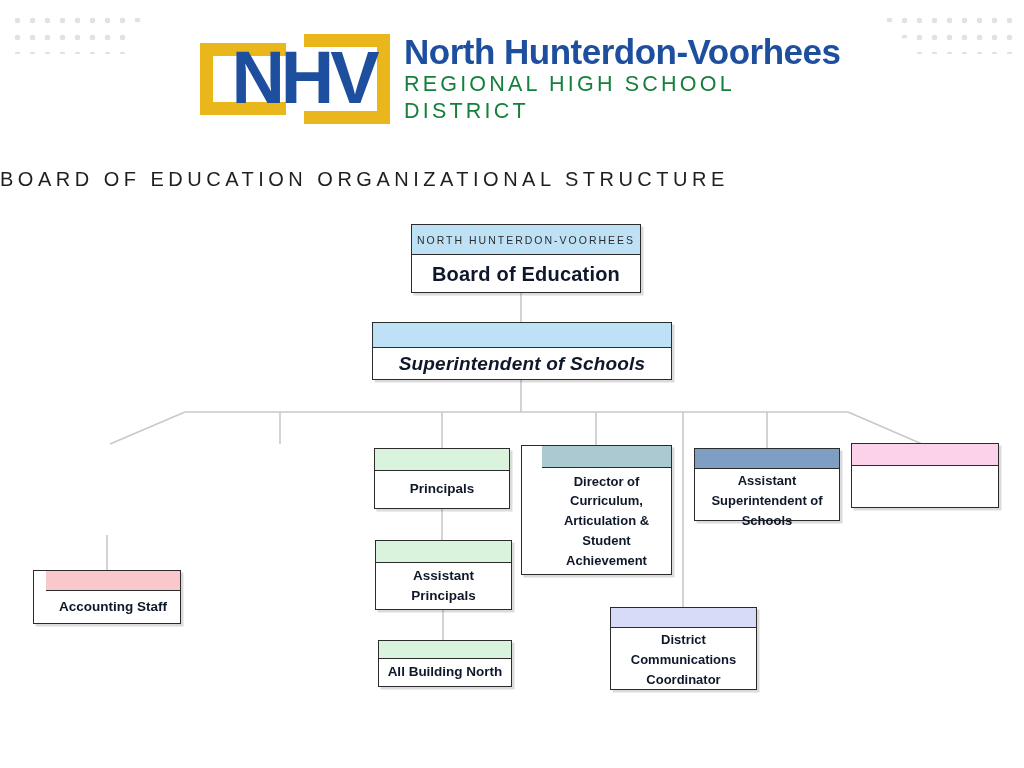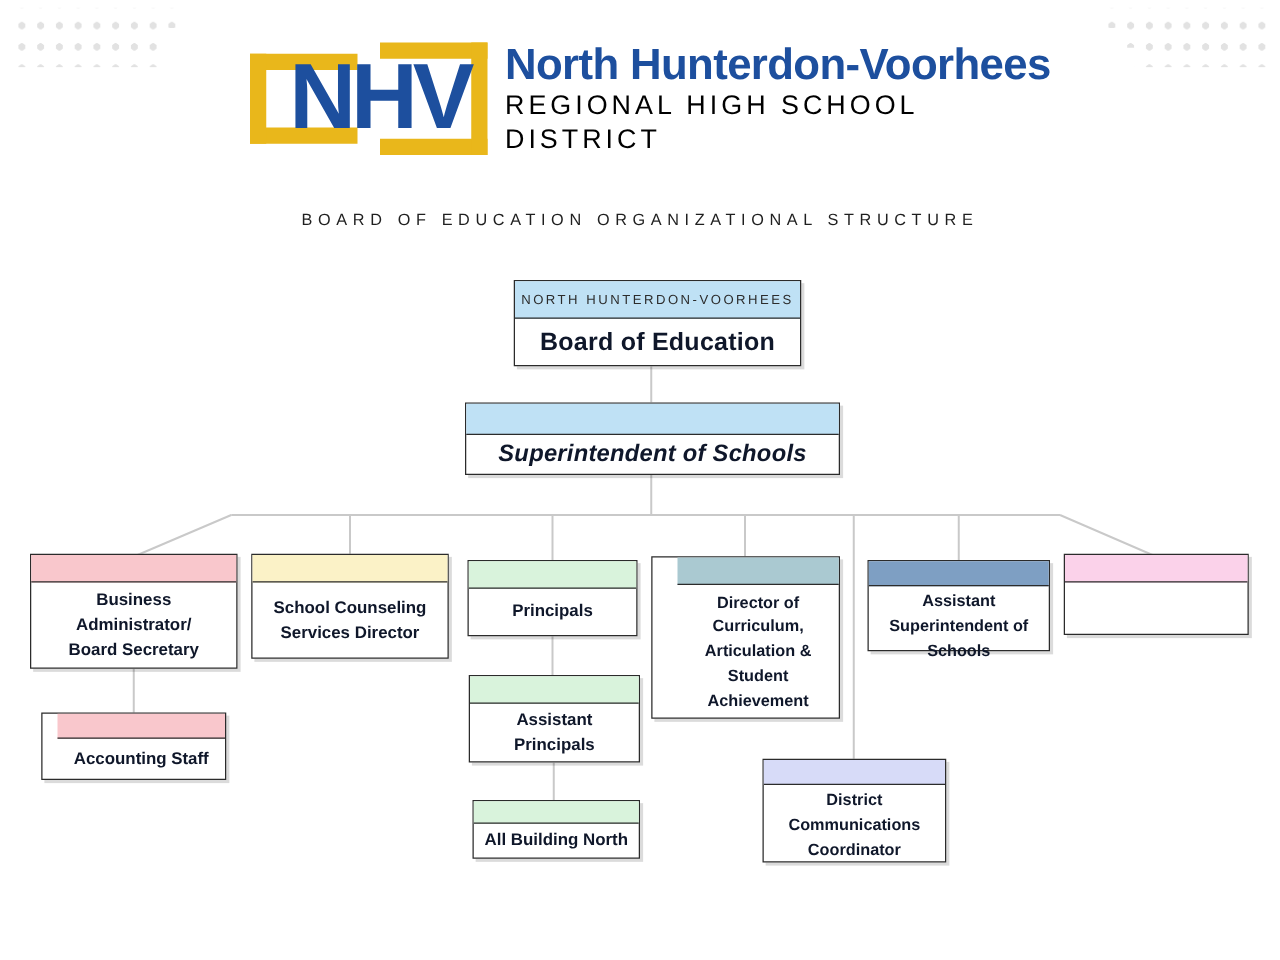--- a/index.html
+++ b/index.html
@@ -28,22 +28,22 @@
     position:absolute; left:17px; right:0; top:50%; transform:translateY(-52%);
     text-align:center; font-weight:bold; font-size:74px; letter-spacing:-4px;
     font-family:"Liberation Sans", sans-serif; line-height:1;
   }
   .logo-text { margin-left:14px; display:flex; flex-direction:column; justify-content:center; }
   .logo-name { font-size:35px; font-weight:bold; letter-spacing:-0.5px; line-height:1.1; }
   .logo-sub  { font-size:21.5px; font-weight:500; letter-spacing:3.2px; line-height:1.25; }
 
   
   .page-title {
-    position:absolute; left:0; top:168px; width:1024px; text-align:center;
-    font-size:13px; font-weight:500; letter-spacing:4.5px; color:#1f1f1f;
+    position:absolute; left:0; top:168px; width:1024px; text-align:left;
+    font-size:20px; font-weight:500; letter-spacing:4.5px; color:#1f1f1f;
   }
 
   
   svg.connectors { position:absolute; left:0; top:0; z-index:0; }
   .node {
     position:absolute; background:#ffffff; border:1.8px solid #2b2b2b;
     box-shadow:2.5px 2.5px 0 rgba(0,0,0,0.14); z-index:1;
     display:flex; flex-direction:column;
   }
   .node-header {
@@ -70,21 +70,21 @@
   <div class="dots dots-right"></div>
 
   <div class="logo-wrap">
     <div class="emblem">
       <div class="bracket bracket-left" style="border-color: rgb(233, 183, 27);"></div>
       <div class="bracket bracket-right" style="border-color: rgb(233, 183, 27);"></div>
       <div class="monogram" style="color: rgb(29, 79, 158);">NHV</div>
     </div>
     <div class="logo-text">
       <div class="logo-name" style="color: rgb(29, 79, 158);">North Hunterdon-Voorhees</div>
-      <div class="logo-sub" style="color: #000000;">REGIONAL HIGH SCHOOL DISTRICT</div>
+      <div class="logo-sub" style="color: #15803d;">REGIONAL HIGH SCHOOL DISTRICT</div>
     </div>
   </div>
 
   <div class="page-title">BOARD OF EDUCATION ORGANIZATIONAL STRUCTURE</div>
 
   <svg class="connectors" width="1024" height="768">
     <g stroke="#c9c9c9" stroke-width="1.6" fill="none">
       <line x1="521" y1="293" x2="521" y2="322"></line>
       <line x1="521" y1="380" x2="521" y2="412"></line>
       <line x1="185" y1="412" x2="848" y2="412"></line>
@@ -104,32 +104,21 @@
   <div class="node" style="left:411px; top:224px; width:230px; height:69px;">
     <div class="node-header" style="height: 30px; background-color: rgb(191, 225, 245);">NORTH HUNTERDON-VOORHEES</div>
     <div class="node-body fs20">Board of Education</div>
   </div>
 
   <div class="node" style="left:372px; top:322px; width:300px; height:58px;">
     <div class="node-header" style="height: 25px; background-color: rgb(191, 225, 245);"></div>
     <div class="node-body fs19">Superintendent of Schools</div>
   </div>
 
-  <div class="node" style="left:24px; top:443px; width:166px; height:92px;">
-    <div class="node-header" style="height: 22px; background-color: rgb(249, 199, 204);"></div>
-    <div class="node-body fs14">Business
-Administrator/
-Board Secretary</div>
-  </div>
 
-  <div class="node" style="left:201px; top:443px; width:158px; height:84px;">
-    <div class="node-header" style="height: 22px; background-color: rgb(251, 242, 199);"></div>
-    <div class="node-body fs14">School Counseling
-Services Director</div>
-  </div>
 
   <div class="node" style="left:374px; top:448px; width:136px; height:61px;">
     <div class="node-header" style="height: 22px; background-color: rgb(217, 243, 220);"></div>
     <div class="node-body fs14">Principals</div>
   </div>
 
   <div class="node" style="left:521px; top:445px; width:151px; height:130px;padding-left:20px;">
     <div class="node-header" style="height: 22px; background-color: rgb(170, 201, 209);"></div>
     <div class="node-body fs13">Director of
 Curriculum,

